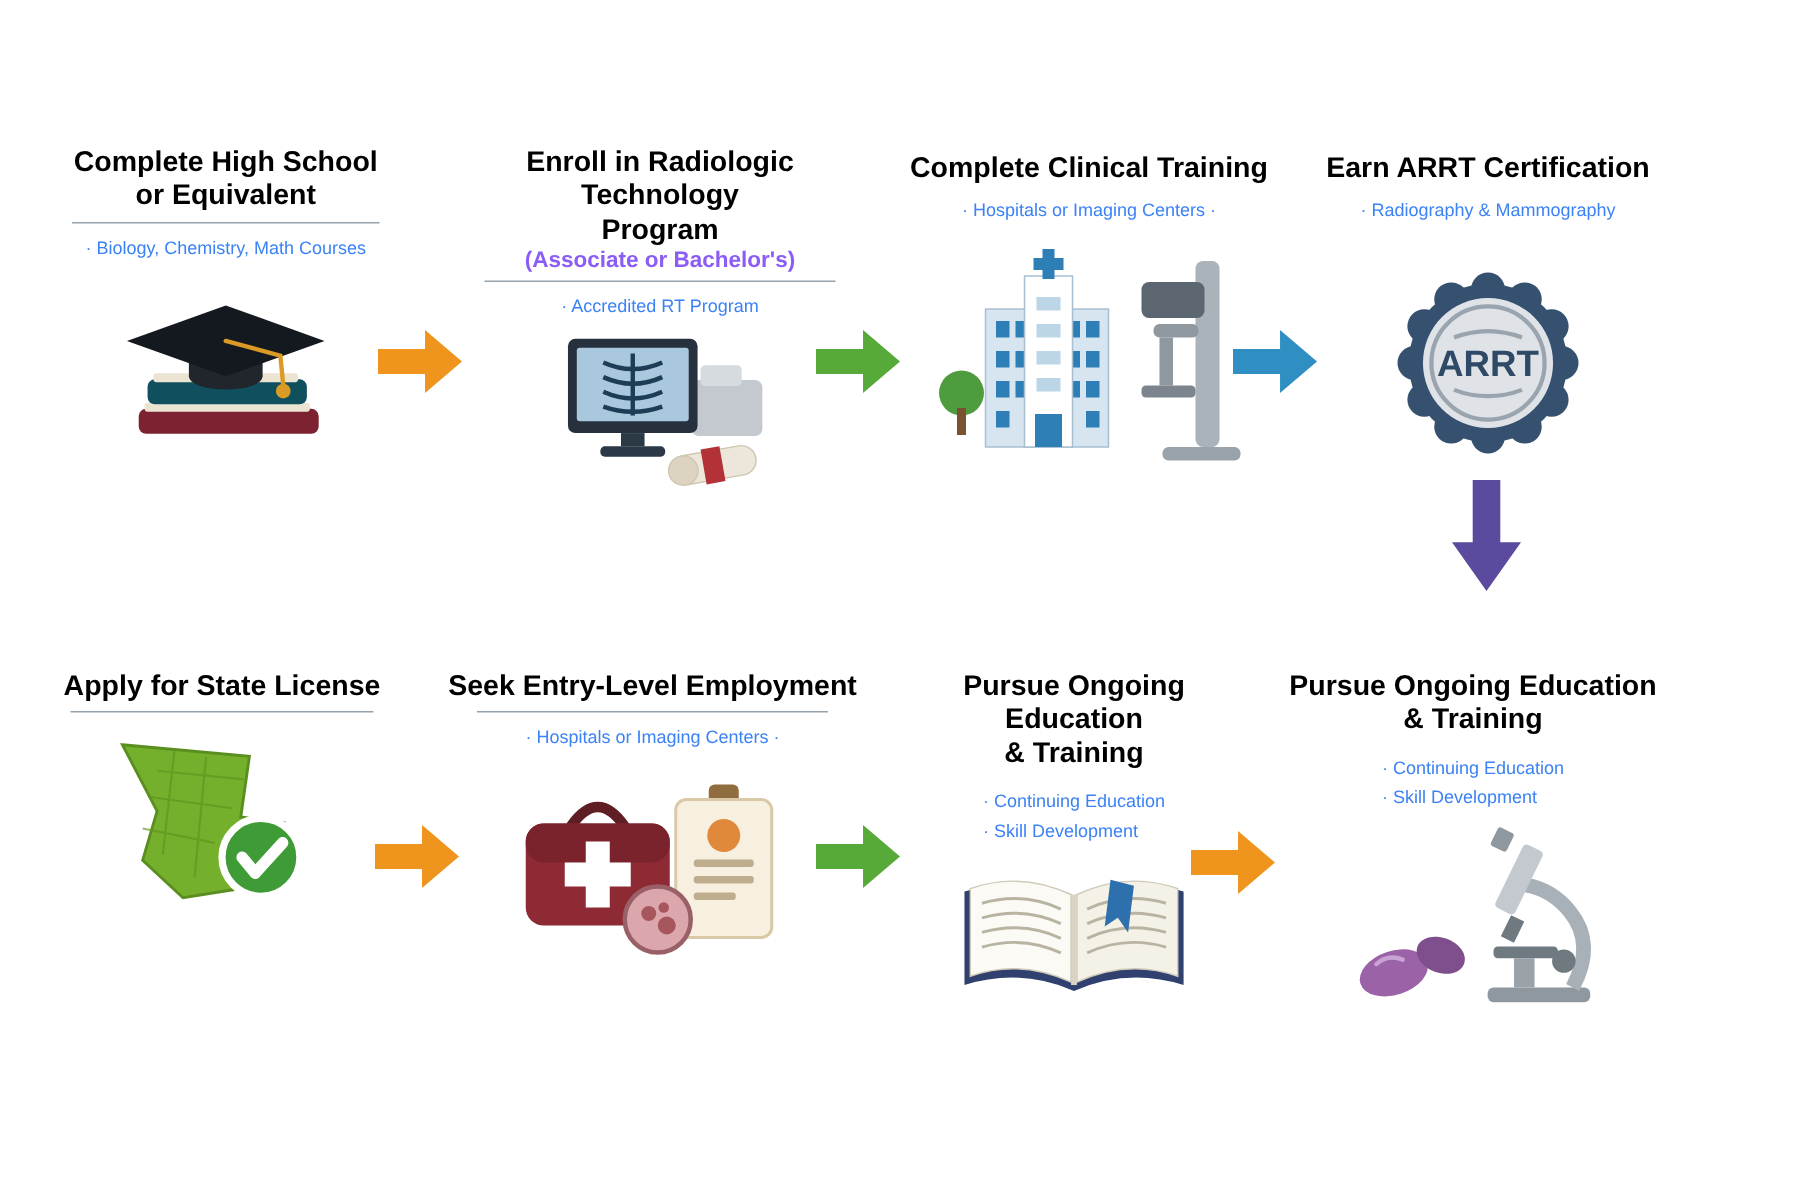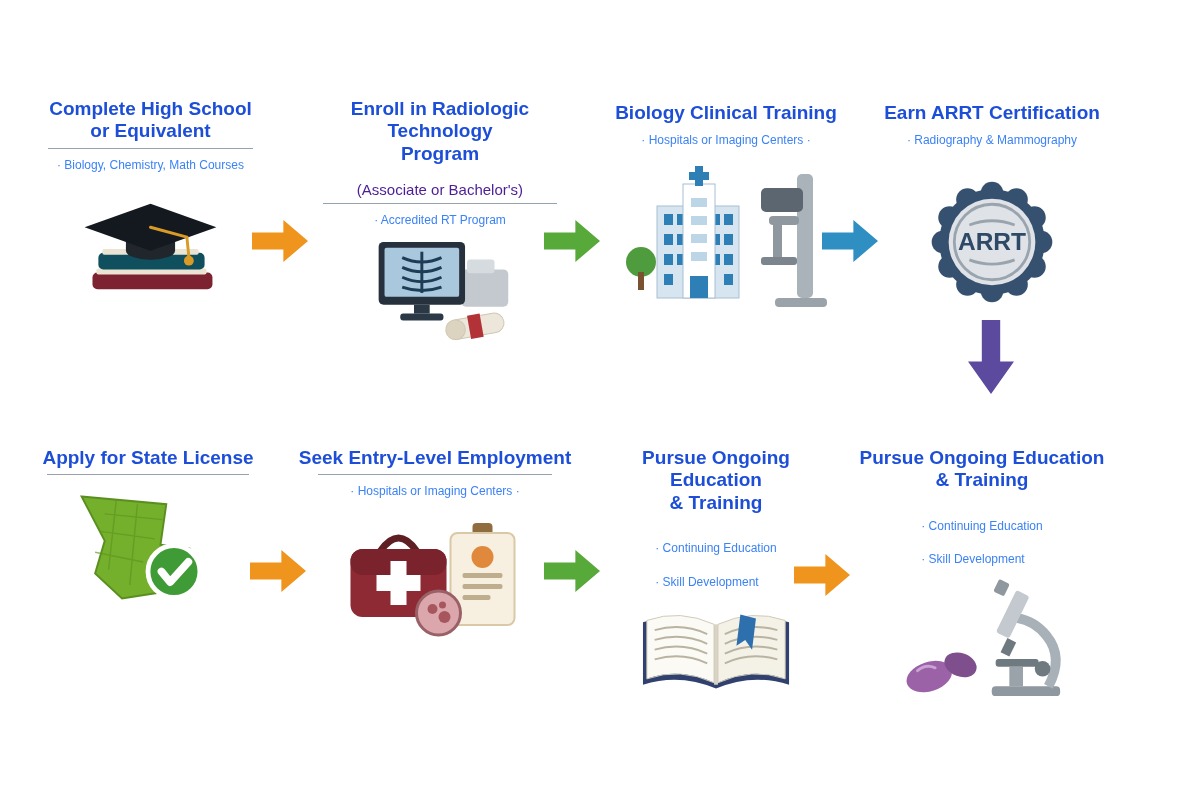--- a/index.html
+++ b/index.html
@@ -1,26 +1,26 @@
 <!DOCTYPE html>
 <html><head>
 <meta charset="utf-8">
 <style>
   * { margin:0; padding:0; box-sizing:border-box; }
   html,body { background:#ffffff; }
   body { font-family:"Liberation Sans", sans-serif; }
   .canvas { position:relative; width:1200px; height:800px; background:#ffffff; overflow:hidden; }
 
   .step { position:absolute; text-align:center; }
-  .step .title { color:#1d4ed8; font-weight:700; font-size:19px; line-height:1.18; }
-  .step .subtitle { color:#4c1d95; font-weight:400; font-size:15px; margin-top:16px; }
+  .step .title { color:#000000; font-weight:700; font-size:19px; line-height:1.18; }
+  .step .subtitle { color:#8b5cf6; font-weight:700; font-size:15px; margin-top:0; }
   .step .rule { border-bottom:1.5px solid #96a3ad; width:84%; margin:5px auto 0; height:0; }
   .step .bullet { color:#3b82f6; font-size:12px; margin-top:8px; line-height:1.45; }
   .bullets-left { display:inline-block; text-align:left; margin-top:10px; }
-  .bullets-left .bullet { margin-top:16px; }
+  .bullets-left .bullet { margin-top:2px; }
   .step .icon-wrap { margin-top:10px; display:flex; justify-content:center; }
 
   .arrow { position:absolute; }
   .arrow.right { clip-path: polygon(0 30%, 56% 30%, 56% 0, 100% 50%, 56% 100%, 56% 70%, 0 70%); }
   .arrow.down  { clip-path: polygon(30% 0, 70% 0, 70% 56%, 100% 56%, 50% 100%, 0 56%, 30% 56%); }
   .c-orange { background:#ef941d; }
   .c-green  { background:#57a939; }
   .c-blue   { background:#2f8fc2; }
   .c-purple { background:#5b4a9e; }
 
@@ -78,21 +78,21 @@
           <circle cx="100" cy="92" r="10" fill="#dcd4c0" stroke="#cfc7b2"></circle>
         </g>
       </svg>
     </div>
   </div>
 
   <div class="arrow right c-green" style="left:544px; top:220px; width:56px; height:42px;"></div>
 
   <div class="step" style="left:598px; top:102px; width:256px;">
     <div class="title">
-      <span>Biology Clinical Training</span>
+      <span>Complete Clinical Training</span>
     </div>
     <div class="bullet">· Hospitals or Imaging Centers ·</div>
     <div class="icon-wrap" style="margin-top:12px;">
       <svg width="215" height="150" viewBox="0 0 215 150">
         <circle cx="22" cy="100" r="15" fill="#4f9c3e"></circle>
         <rect x="19" y="110" width="6" height="18" fill="#7a5230"></rect>
         <rect x="38" y="44" width="82" height="92" fill="#d7e5f0" stroke="#a8bfd1"></rect>
         <g fill="#2e7fb5">
           <rect x="45" y="52" width="9" height="11"></rect>
             <rect x="58" y="52" width="9" height="11"></rect>

